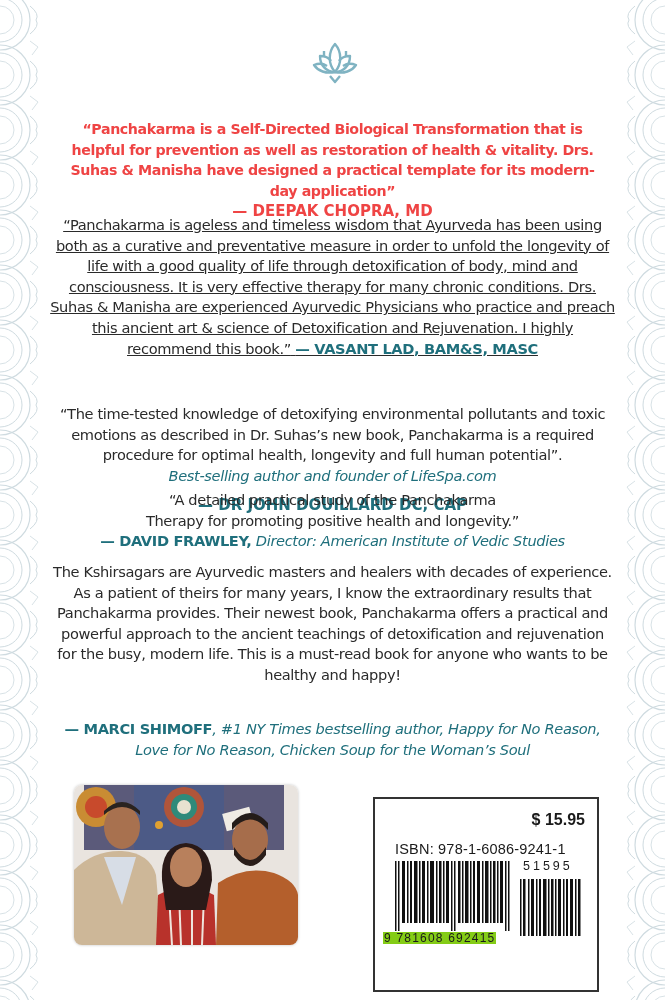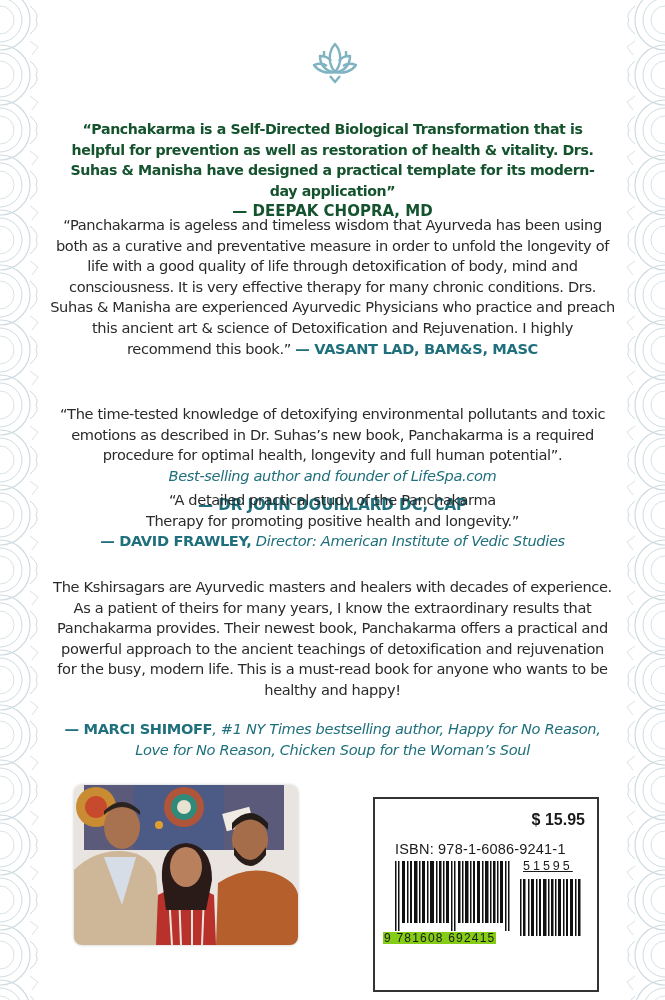--- a/index.html
+++ b/index.html
@@ -15,42 +15,42 @@
 
   .lotus { position: absolute; left: 310px; top: 38px; width: 50px; height: 50px; }
 
   .content { position: absolute; left: 50px; right: 50px; top: 0; text-align: center; }
 
   .q { position: absolute; left: 0; right: 0; text-align: center; font-size: 14.6px; line-height: 20.6px; letter-spacing: -0.35px; }
   .teal { color: #1f6f7c; }
   .strong { font-weight: bold; }
   .it { font-style: italic; }
 
-  #q1 { top: 119px; font-weight: bold; color: #14532d; font-size: 14.2px; letter-spacing: -0.4px; }
-  #q2 { top: 215px; }
+  #q1 { top: 119px; font-weight: bold; color: #ef4444; font-size: 14.2px; letter-spacing: -0.4px; }
+  #q2 { top: 215px; text-decoration: underline; }
   #q3 { top: 380px; }
   #q4 { top: 490px; }
-  #q5 { top: 577px; }
+  #q5 { top: 562px; }
   #q5attr { top: 719px; }
 
   .photo {
     position: absolute; left: 74px; top: 785px; width: 224px; height: 160px;
     border-radius: 8px; overflow: hidden; box-shadow: 0 0 3px rgba(0,0,0,0.25);
   }
 
   .barcode-box {
     position: absolute; left: 373px; top: 797px; width: 226px; height: 195px;
     border: 2px solid #333; background: #fff;
     font-family: "Liberation Sans", sans-serif; color: #1a1a1a;
   }
   .price { position: absolute; right: 12px; top: 12px; font-size: 16px; font-weight: bold; }
   .isbn { position: absolute; left: 20px; top: 42px; font-size: 14.5px; letter-spacing: 0.2px; }
   .bars-main { position: absolute; left: 20px; top: 62px; width: 118px; height: 70px; }
   .bars-addon { position: absolute; left: 145px; top: 80px; width: 61px; height: 57px; }
-  .addon-num { position: absolute; left: 148px; top: 60px; font-size: 12.5px; letter-spacing: 3px; text-decoration: underline; }
+  .addon-num { position: absolute; left: 148px; top: 60px; font-size: 12.5px; letter-spacing: 3px; }
   .ean-num { position: absolute; left: 8px; top: 133px; font-size: 12px; letter-spacing: 1.2px; background:#84cc16; padding: 0 1px; line-height: 12px; }
 </style>
 </head>
 <body>
 
 <div class="border-left">
   <svg width="40" height="1000" viewBox="0 0 40 1000">
     <defs>
       <g id="orn">
         <circle cx="0" cy="0" r="30" fill="none" stroke="#cfdbe0" stroke-width="1.2"></circle>

